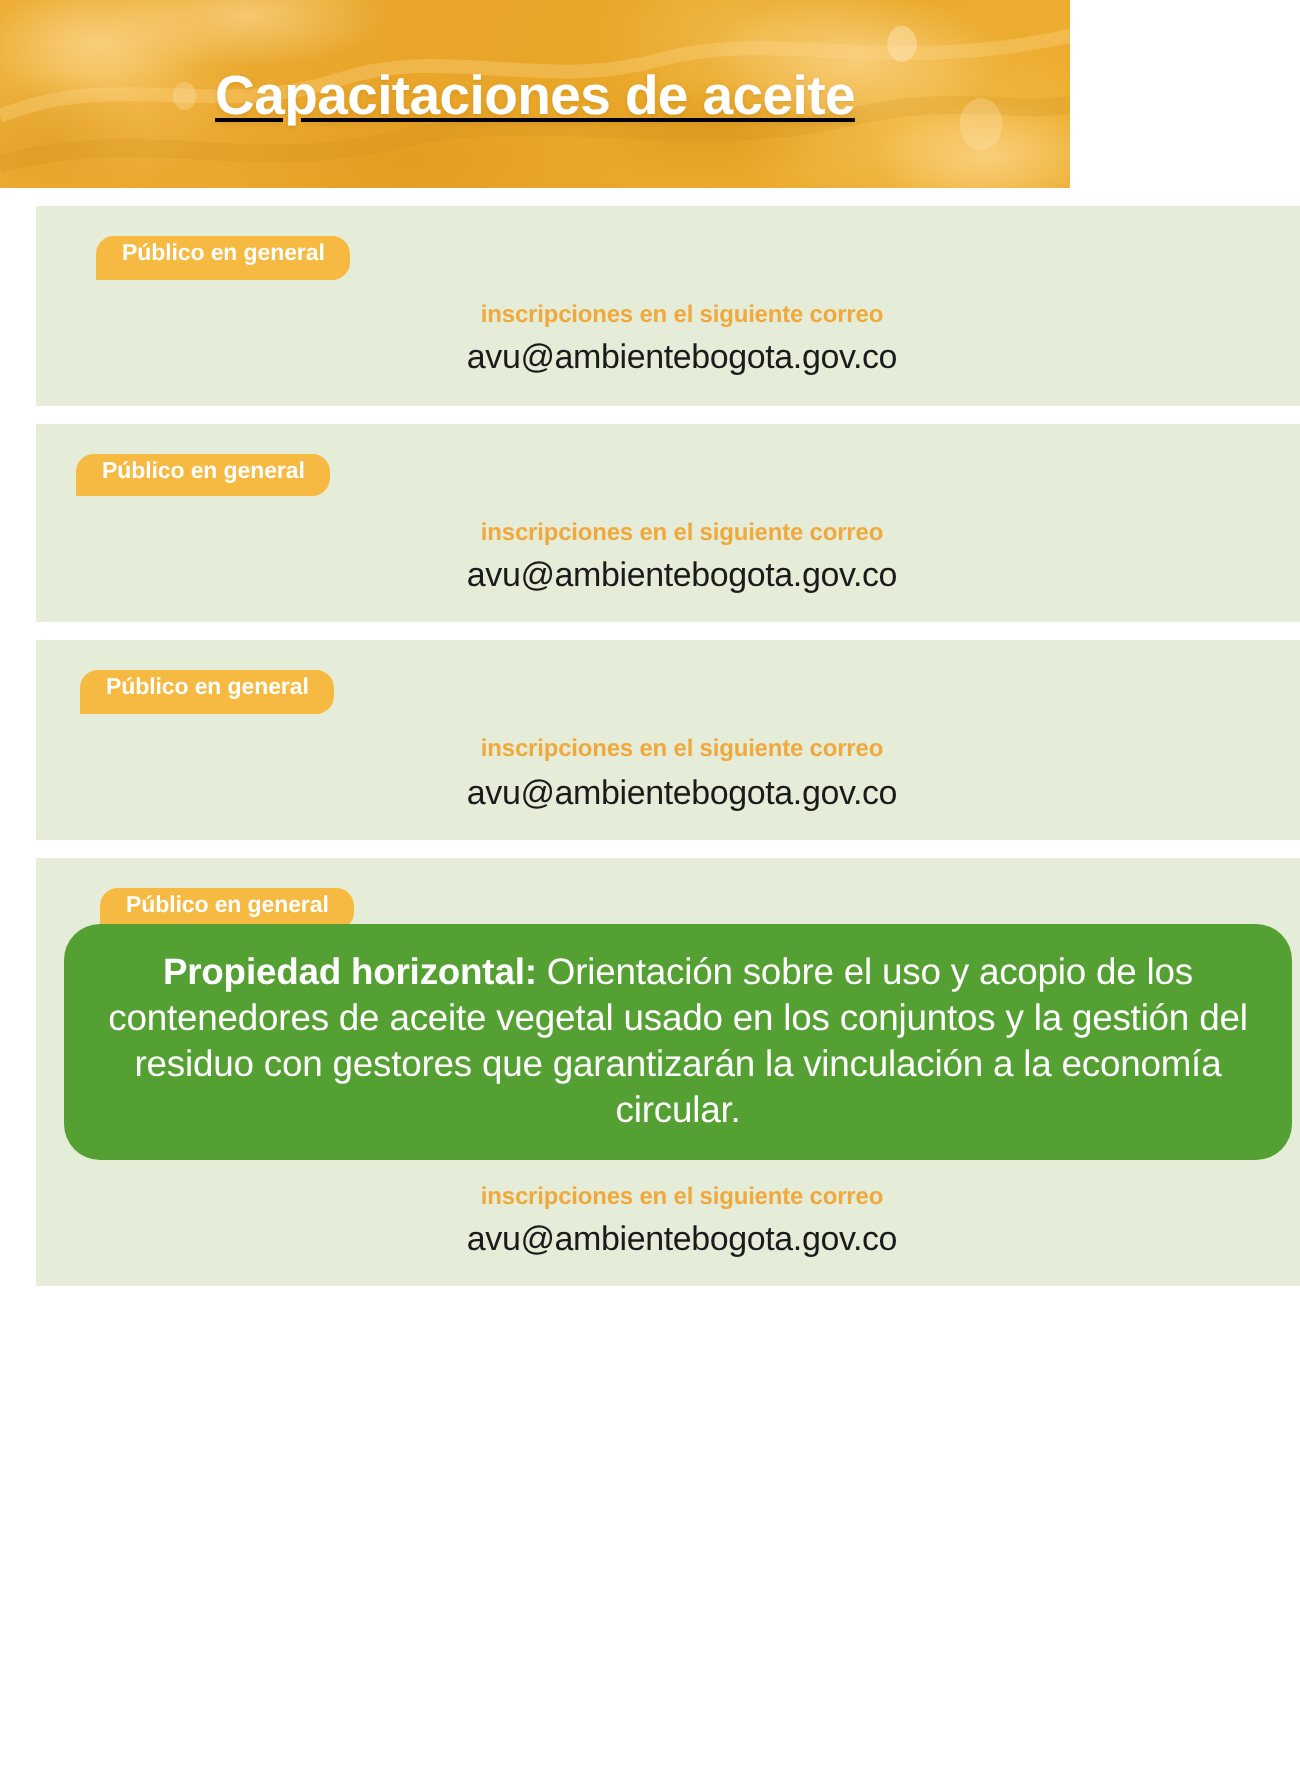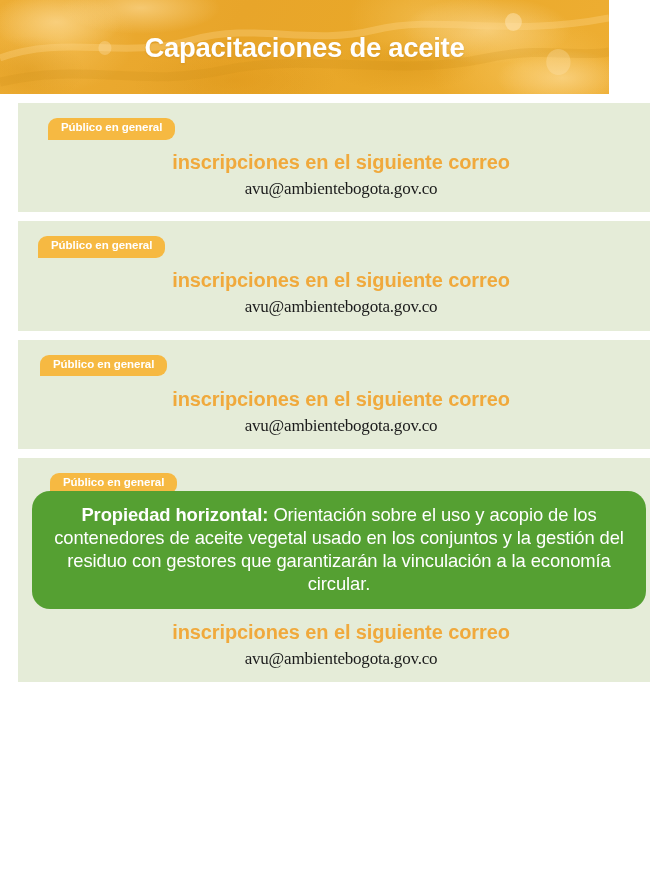--- a/index.html
+++ b/index.html
@@ -16,29 +16,30 @@
   .page {
     position: relative;
     width: 650px;
     height: 891px;
     background: #ffffff;
   }
 
   
   .header {
     position: relative;
-    width: 609px;
+    width: 535px;
     height: 94px;
     overflow: hidden;
     background:
       radial-gradient(ellipse 150px 90px at 86% 72%, rgba(255,214,120,0.38) 0%, rgba(255,214,120,0) 62%),
       radial-gradient(ellipse 120px 70px at 70% 20%, rgba(255,220,140,0.30) 0%, rgba(255,220,140,0) 65%),
       radial-gradient(ellipse 90px 60px at 40% 85%, rgba(236,164,36,0.55) 0%, rgba(236,164,36,0) 70%),
       radial-gradient(ellipse 110px 80px at 10% 40%, rgba(255,216,130,0.35) 0%, rgba(255,216,130,0) 68%),
       linear-gradient(115deg, #edad34 0%, #e8a52a 38%, #e9a829 62%, #eeae33 100%);
+    text-decoration: underline;
   }
   .header-texture {
     position: absolute;
     inset: 0;
     pointer-events: none;
   }
   .header-texture svg { display: block; width: 100%; height: 100%; }
 
   .header-title {
     position: relative;
@@ -124,31 +125,30 @@
   .card.c4 .badge-row { padding-left: 18px; }
 
   
   .card-footer {
     text-align: center;
     padding-top: 11px;
   }
   .signup {
     color: #f0a93c;
     font-weight: bold;
-    font-size: 20px;
+    font-size: 12px;
     line-height: 1.2;
     letter-spacing: -0.1px;
   }
   .email {
     color: #1b1b1b;
     font-size: 17px;
     line-height: 1.25;
     padding-top: 4px;
     letter-spacing: -0.2px;
-    font-family: Liberation Serif, serif;
   }
 </style>
 </head>
 <body>
 
 <div class="page">
 
   <div class="header">
     <div class="header-texture">
       <svg viewBox="0 0 650 94" preserveAspectRatio="none" aria-hidden="true">

